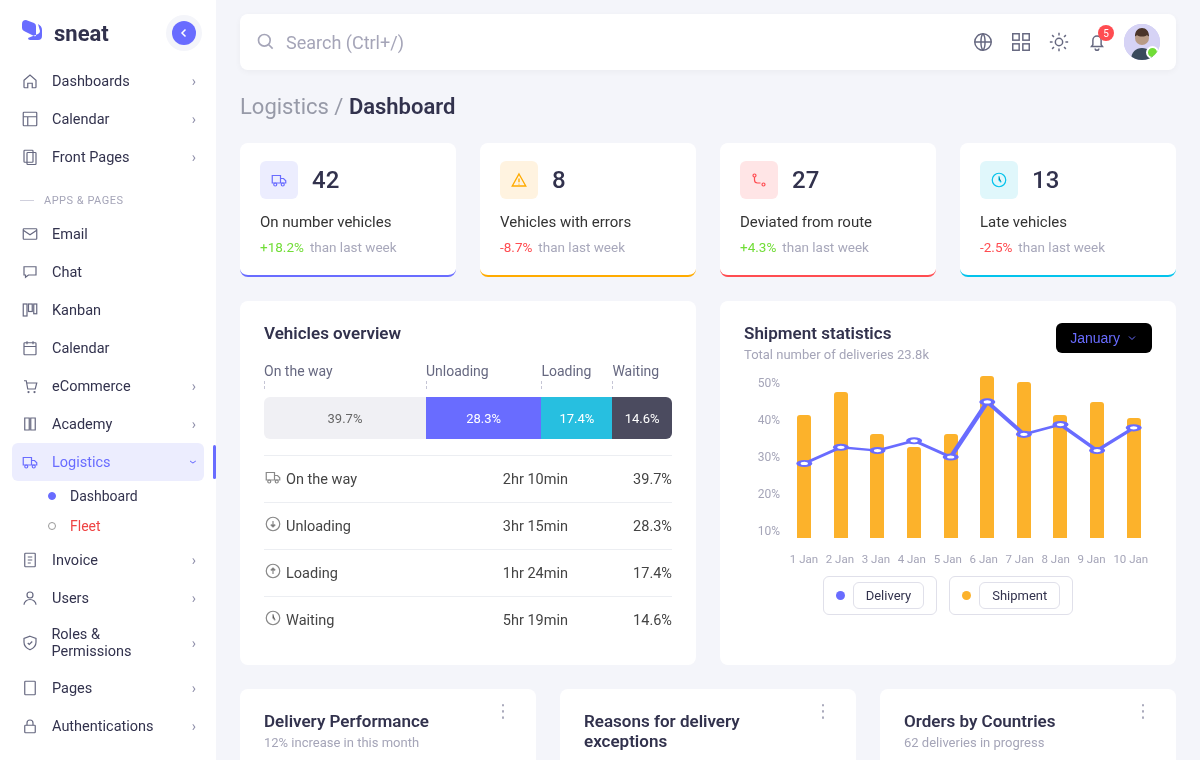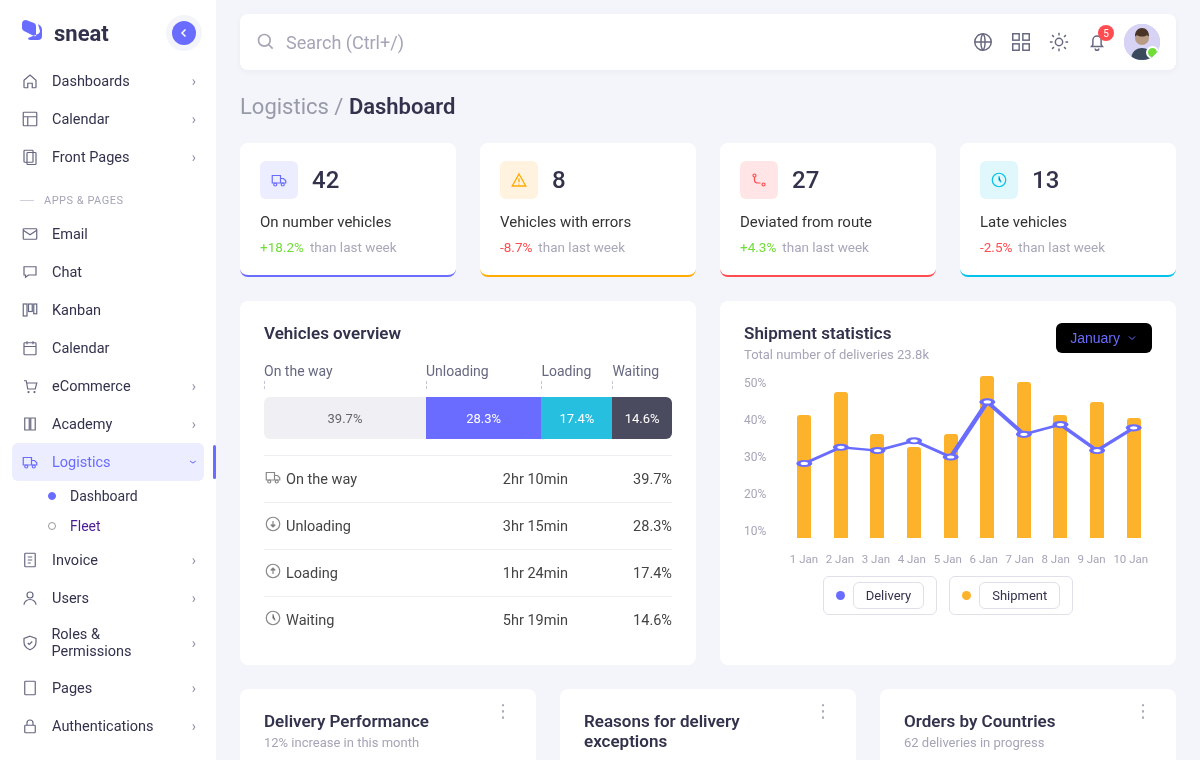--- a/index.html
+++ b/index.html
@@ -10,21 +10,21 @@
 .logo { display: flex; align-items: center; gap: 10px; font-weight: 700; font-size: 22px;color:#32324d; }
 .logo-mark { color: #696cff; font-weight: 900; font-size: 24px; }
 .collapse-btn { width: 24px; height: 24px; border-radius: 50%; background: #696cff; color: #fff; display: flex; align-items: center; justify-content: center; font-size: 14px; cursor: pointer; box-shadow: 0 0 0 6px #f4f5fa; }
 .nav-item { display: flex; align-items: center; padding: 9px 20px; color: #32324d; font-size: 14.5px; cursor: pointer; gap: 12px; }
 .nav-item.section { color: #a5a5b8; font-size: 11px; letter-spacing: .5px; padding: 18px 20px 8px; cursor: default; }
 .nav-item.section::before { content:""; width:14px; border-top:1px solid #d0d0dd; margin-right:-2px;}
 .nav-item .chev { margin-left: auto; color: #8e8ea9; font-size: 14px; }
 .nav-item.active { background: #ecedfe; color: #696cff; border-radius: 6px; margin: 0 12px 0 12px; padding: 9px 8px; position: relative; }
 .nav-item.active::after { content:""; position:absolute; right:-12px; top:2px; bottom:2px; width:3px; background:#696cff; border-radius:3px;}
 .nav-item.active .chev { color: #696cff; transform: rotate(90deg); }
-.nav-sub { padding: 7px 20px 7px 48px; font-size: 14px; color: #4c1d95; cursor: pointer; display:flex; align-items:center; gap:14px;}
+.nav-sub { padding: 7px 20px 7px 48px; font-size: 14px; color: #ef4444; cursor: pointer; display:flex; align-items:center; gap:14px;}
 .nav-sub.current { color: #32324d; }
 .nav-sub .dot{width:8px;height:8px;border-radius:50%;border:1px solid #999;display:inline-block;}
 .nav-sub.current .dot{background:#696cff;border-color:#696cff;}
 .nav-ico { width: 20px; height: 20px; display: inline-flex; align-items: center; justify-content: center; color: #666880; }
 .nav-item.active .nav-ico{color:#696cff;}
 
 .main { flex: 1; overflow-y: auto; padding: 0 24px 24px; }
 .topbar { background: #fff; border-radius: 8px; margin: 14px 0 24px; padding: 10px 16px; display: flex; align-items: center; box-shadow: 0 2px 6px rgba(0,0,0,.04); }
 .search { display: flex; align-items: center; gap: 10px; color: #a5a5b8; font-size: 18px; flex:1;}
 .topbar-actions { display: flex; align-items: center; gap: 16px; color: #666880; }
@@ -57,21 +57,21 @@
 .seg-bar { display: flex; height: 42px; border-radius: 6px; overflow: hidden; margin: 18px 0 16px; font-size: 13px; color: #fff; }
 .seg-bar div { display: flex; align-items: center; justify-content: center; }
 .ov-row { display: flex; align-items: center; padding: 12px 0; border-top: 1px solid #eceef2; font-size: 14.5px;color:#444;}
 .ov-row .ico{width:22px;color:#888;}
 .ov-row .t { margin-left: auto; margin-right: 48px; }
 .ov-row .p { width: 56px; text-align: right; }
 
 .stats-head { display: flex; justify-content: space-between; align-items: flex-start; }
 .month-btn { background: #000000; color: #696cff; border: none; padding: 7px 14px; border-radius: 6px; font-size: 14px; cursor: pointer; display:flex;align-items:center;gap:6px;}
 .chart-wrap{position:relative;height:190px;margin-top:14px;}
-.y-axis{position:absolute;left:0;top:0;bottom:28px;width:36px;display:flex;flex-direction:column;justify-content:space-between;align-items:flex-start;font-size:12px;color:#a5a5b8;}
+.y-axis{position:absolute;left:0;top:0;bottom:28px;width:36px;display:flex;flex-direction:column;justify-content:space-between;align-items:flex-end;font-size:12px;color:#a5a5b8;}
 .plot{position:absolute;left:42px;right:0;top:0;bottom:28px;}
 .x-axis{position:absolute;left:42px;right:0;bottom:0;display:flex;justify-content:space-around;font-size:11.5px;color:#a5a5b8;}
 .bars{position:absolute;inset:0;display:flex;justify-content:space-around;align-items:flex-end;}
 .bars div{width:14px;background:#fcb22b;border-radius:3px 3px 0 0;}
 svg.line{position:absolute;inset:0;width:100%;height:100%;overflow:visible;}
 .legend{display:flex;gap:12px;justify-content:center;margin-top:10px;}
 .legend span{border:1px solid #e0e0ea;border-radius:6px;padding:5px 12px;font-size:13px;display:flex;align-items:center;gap:8px;}
 .legend i{width:9px;height:9px;border-radius:50%;}
 
 .row3 { display: grid; grid-template-columns: 1fr 1fr 1fr; gap: 24px; }

